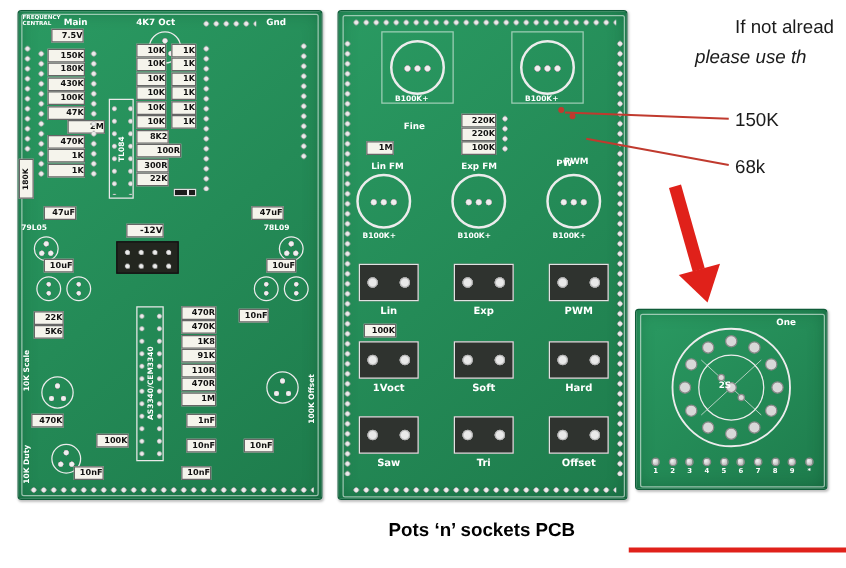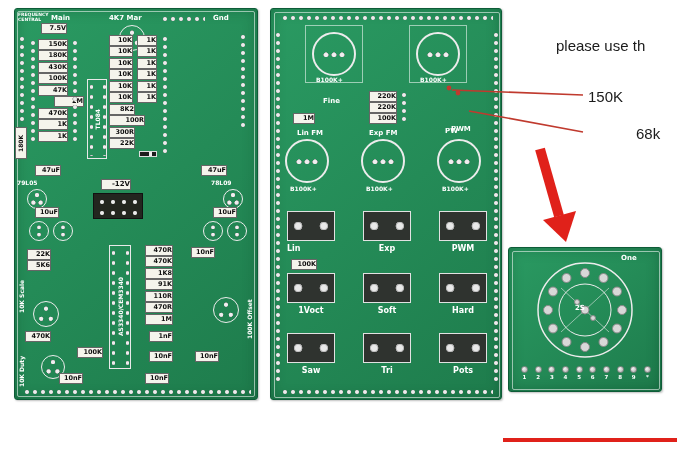--- a/index.html
+++ b/index.html
@@ -81,21 +81,21 @@
     <div class="silk" style="left:2px;top:2px;width:238px;height:386px;border-radius:2px;"></div>
 
     <div class="wtext" style="left:3px;top:3px;font-size:4.5px;line-height:5px;">
       <span>FREQUENCY</span><br>
       <span>CENTRAL</span>
     </div>
 
     <span class="wtext" style="left:36px;top:5px;">Main</span>
     <span class="box" style="left:26px;top:14px;width:26px;">7.5V</span>
 
-    <span class="wtext" style="left:94px;top:5px;">4K7 Mar</span>
+    <span class="wtext" style="left:94px;top:5px;">4K7 Oct</span>
     <div class="trimmer" style="left:104px;top:16px;width:26px;height:26px;"></div>
 
     <span class="wtext" style="left:198px;top:5px;">Gnd</span>
     <div class="padstrip" style="left:146px;top:6px;width:44px;height:8px;"></div>
     <div class="padstrip" style="left:224px;top:24px;width:8px;height:96px;"></div>
     <div class="padstrip" style="left:3px;top:26px;width:8px;height:88px;"></div>
 
     <div class="padstrip" style="left:14px;top:30px;width:7px;height:104px;"></div>
     <span class="box" style="left:23px;top:30px;width:30px;">150K</span>
     <span class="box" style="left:23px;top:41px;width:30px;">180K</span>
@@ -213,38 +213,38 @@
     <div class="pot" style="left:14px;top:130px;width:44px;height:44px;"></div>
     <div class="pot" style="left:90px;top:130px;width:44px;height:44px;"></div>
     <div class="pot" style="left:166px;top:130px;width:44px;height:44px;"></div>
     <span class="wtext sm" style="left:19px;top:176px;">B100K+</span>
     <span class="wtext sm" style="left:95px;top:176px;">B100K+</span>
     <span class="wtext sm" style="left:171px;top:176px;">B100K+</span>
 
     <div class="jack" style="left:16px;top:202px;width:48px;height:30px;"></div>
     <div class="jack" style="left:92px;top:202px;width:48px;height:30px;"></div>
     <div class="jack" style="left:168px;top:202px;width:48px;height:30px;"></div>
-    <span class="wtext lg" style="left:16px;top:236px;width:48px;">Lin</span>
+    <span class="wtext lg" style="left:16px;top:236px;width:48px;text-align:center;">Lin</span>
     <span class="wtext lg" style="left:92px;top:236px;width:48px;text-align:center;">Exp</span>
     <span class="wtext lg" style="left:168px;top:236px;width:48px;text-align:center;">PWM</span>
     <span class="box" style="left:20px;top:250px;width:26px;">100K</span>
 
     <div class="jack" style="left:16px;top:264px;width:48px;height:30px;"></div>
     <div class="jack" style="left:92px;top:264px;width:48px;height:30px;"></div>
     <div class="jack" style="left:168px;top:264px;width:48px;height:30px;"></div>
     <span class="wtext lg" style="left:16px;top:298px;width:48px;text-align:center;">1Voct</span>
     <span class="wtext lg" style="left:92px;top:298px;width:48px;text-align:center;">Soft</span>
     <span class="wtext lg" style="left:168px;top:298px;width:48px;text-align:center;">Hard</span>
 
     <div class="jack" style="left:16px;top:324px;width:48px;height:30px;"></div>
     <div class="jack" style="left:92px;top:324px;width:48px;height:30px;"></div>
     <div class="jack" style="left:168px;top:324px;width:48px;height:30px;"></div>
     <span class="wtext lg" style="left:16px;top:358px;width:48px;text-align:center;">Saw</span>
     <span class="wtext lg" style="left:92px;top:358px;width:48px;text-align:center;">Tri</span>
-    <span class="wtext lg" style="left:168px;top:358px;width:48px;text-align:center;">Pots</span>
+    <span class="wtext lg" style="left:168px;top:358px;width:48px;text-align:center;">Offset</span>
   </div>
 
   <div class="pcb" style="left:508px;top:247px;width:154px;height:145px;">
     <div class="silk" style="left:3px;top:3px;width:148px;height:139px;border-radius:2px;"></div>
     <svg class="octsvg" width="154" height="118" style="left:0;top:0;">
       <circle cx="76" cy="62" r="47" fill="none" stroke="#ececec" stroke-width="1.5"></circle>
       <circle cx="76" cy="62" r="26" fill="none" stroke="#ececec" stroke-width="1"></circle>
       <line x1="52" y1="40" x2="100" y2="84" stroke="#ececec" stroke-width="0.8" opacity="0.7"></line>
       <line x1="100" y1="40" x2="52" y2="84" stroke="#ececec" stroke-width="0.8" opacity="0.7"></line>
       <g fill="#d8d8d8" stroke="#888" stroke-width="1">
@@ -315,19 +315,21 @@
     <line x1="583" y1="95" x2="452" y2="90" stroke="#c03a2e" stroke-width="1.6"></line>
     <circle cx="449" cy="88" r="2.4" fill="#c03a2e"></circle>
     <circle cx="458" cy="93" r="2.4" fill="#c03a2e"></circle>
     <line x1="583" y1="132" x2="469" y2="111" stroke="#c03a2e" stroke-width="1.6"></line>
     <g>
       <line x1="540" y1="149" x2="559" y2="216" stroke="#e0211a" stroke-width="10"></line>
       <polygon points="566,242 543,220 576,211" fill="#e0211a"></polygon>
     </g>
   </svg>
 
-  <div class="annot-text" style="left:556px;top:36px;">please use th</div>
+  <div class="annot-text" style="left:588px;top:12px;">If not alread</div>
+  <div class="annot-text" style="left:556px;top:36px;font-style:italic;">please use th</div>
   <div class="annot-text" style="left:588px;top:87px;">150K</div>
-  <div class="annot-text" style="left:588px;top:124px;margin-left:48px;">68k</div>
-
+  <div class="annot-text" style="left:588px;top:124px;">68k</div>
+
+  <div class="caption" style="left:283px;top:416px;width:205px;">Pots ‘n’ sockets PCB</div>
   <div class="underline" style="left:503px;top:438px;width:174px;height:4px;"></div>
 
 </div>
 
 </body></html>

